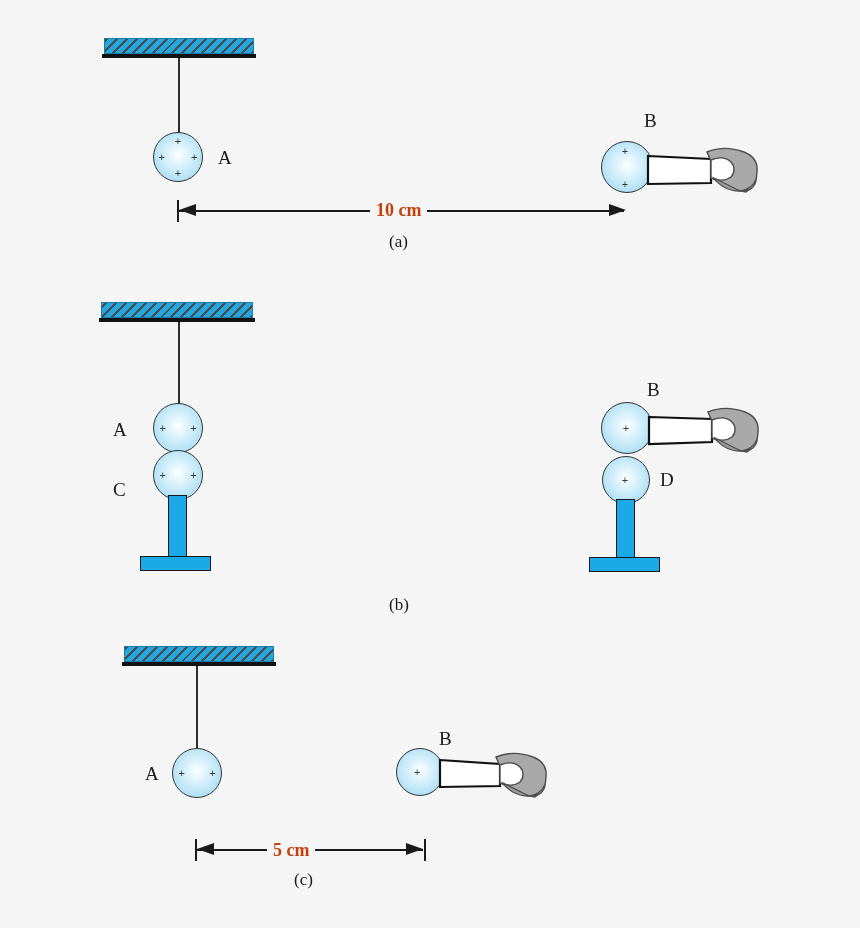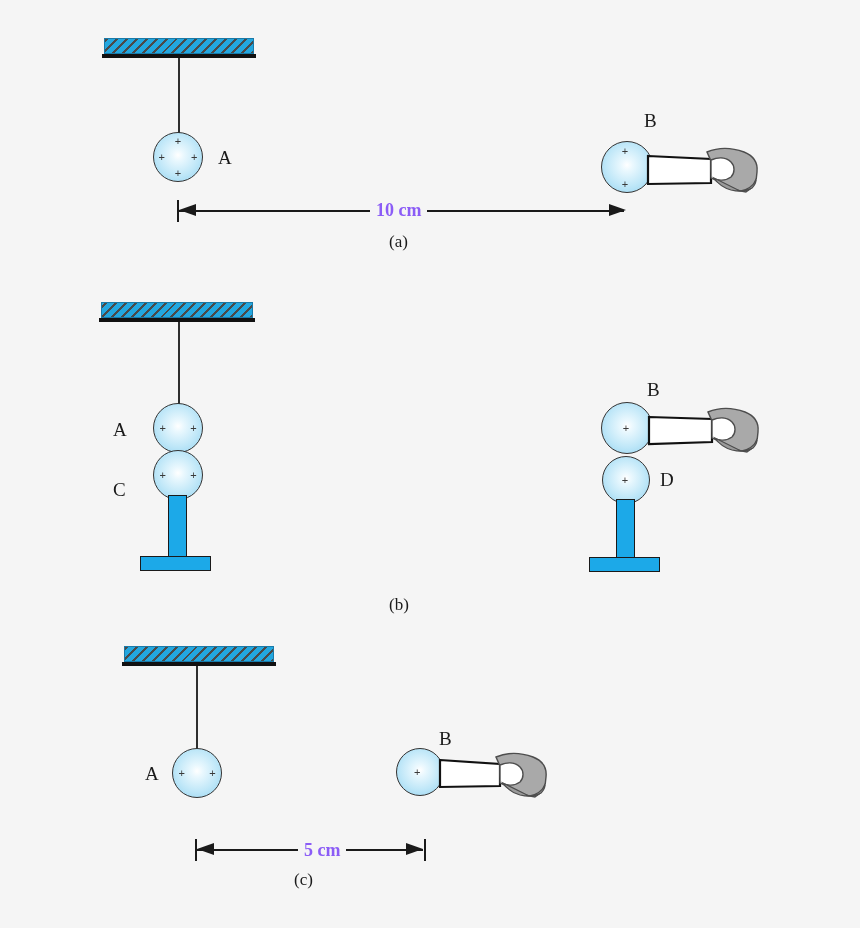--- a/index.html
+++ b/index.html
@@ -93,21 +93,21 @@
     height: 1.6px;
     background: #1a1a1a;
   }
   .dim-tick {
     position: absolute;
     width: 1.8px;
     background: #1a1a1a;
   }
   .dim-text {
     position: absolute;
-    color: #8b5cf6;
+    color: #c2410c;
     font-size: 18px;
     font-weight: bold;
     background: #f5f5f5;
     padding: 0 6px;
     line-height: 1;
     white-space: nowrap;
   }
 
   svg.overlay {
     position: absolute;
@@ -192,21 +192,21 @@
   <div class="lbl" style="left:145px; top:764px;">A</div>
 
   <div class="sphere" style="left:396px; top:748px; width:48px; height:48px;">
     <span class="plus" style="left:44%; top:50%; font-size:11px;">+</span>
   </div>
   <div class="lbl" style="left:439px; top:729px;">B</div>
 
   <div class="dim-tick" style="left:195px; top:839px; height:22px;"></div>
   <div class="dim-tick" style="left:424px; top:839px; height:22px;"></div>
   <div class="dim-line" style="left:197px; top:849px; width:226px;"></div>
-  <div class="dim-text" style="left:298px; top:841px;">5 cm</div>
+  <div class="dim-text" style="left:267px; top:841px;">5 cm</div>
   <div class="panel-lbl" style="left:294px; top:871px;">(c)</div>
 
   <svg class="overlay" viewBox="0 0 860 928" xmlns="http://www.w3.org/2000/svg">
 
     <g>
       <polygon points="179,210 196,204 196,216" fill="#1a1a1a"></polygon>
     </g>
     <g>
       <polygon points="626,210 609,204 609,216" fill="#1a1a1a"></polygon>
     </g>

